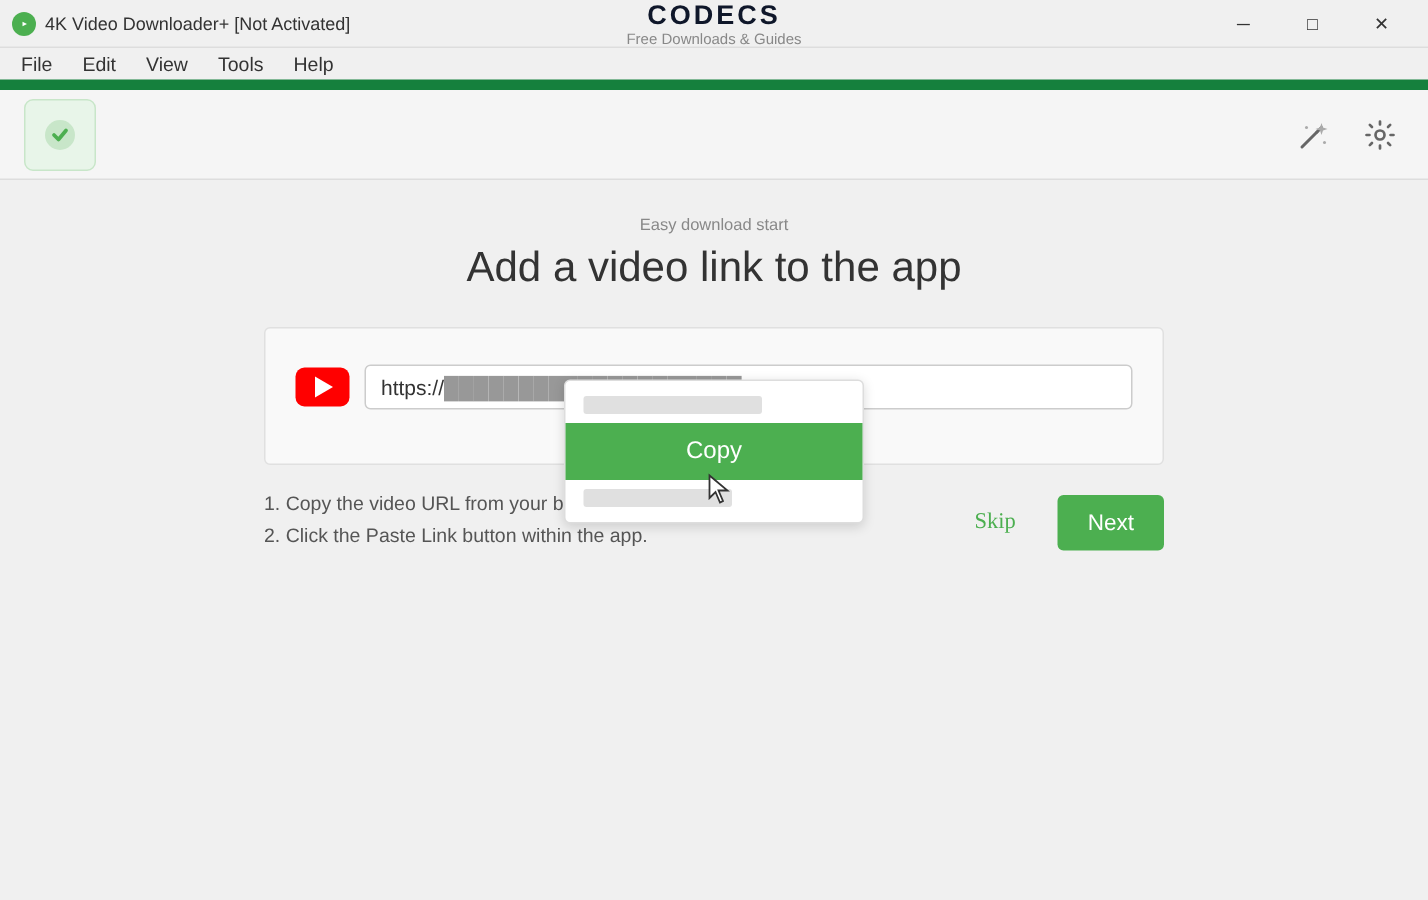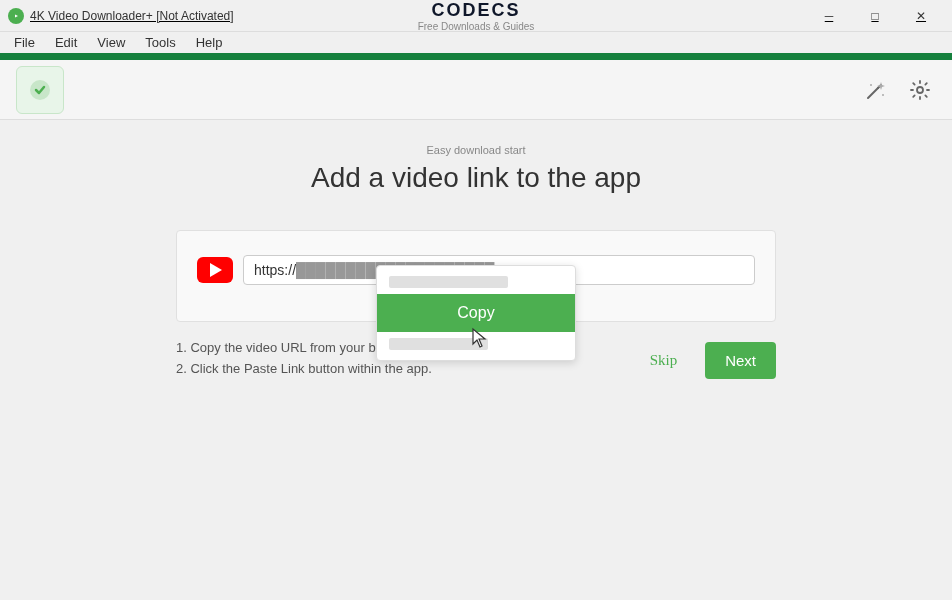--- a/index.html
+++ b/index.html
@@ -16,21 +16,20 @@
     
     .title-bar {
       height: 32px;
       background: #f0f0f0;
       display: flex;
       align-items: center;
       justify-content: space-between;
       padding: 0 8px;
       border-bottom: 1px solid #ddd;
       flex-shrink: 0;
-      text-decoration: underline;
     }
     .title-bar-left {
       display: flex;
       align-items: center;
       gap: 6px;
     }
     .app-icon {
       width: 16px;
       height: 16px;
       background: #4caf50;
@@ -155,21 +154,21 @@
 
     .subtitle {
       font-size: 11px;
       color: #888;
       margin-bottom: 6px;
     }
     .main-title {
       font-size: 28px;
       color: #333;
       font-weight: 400;
-      margin-bottom: 36px;
+      margin-bottom: 24px;
     }
 
     
     .demo-panel {
       width: 600px;
       background: #f9f9f9;
       border: 1px solid #e0e0e0;
       border-radius: 4px;
       padding: 24px 20px 20px;
       position: relative;

